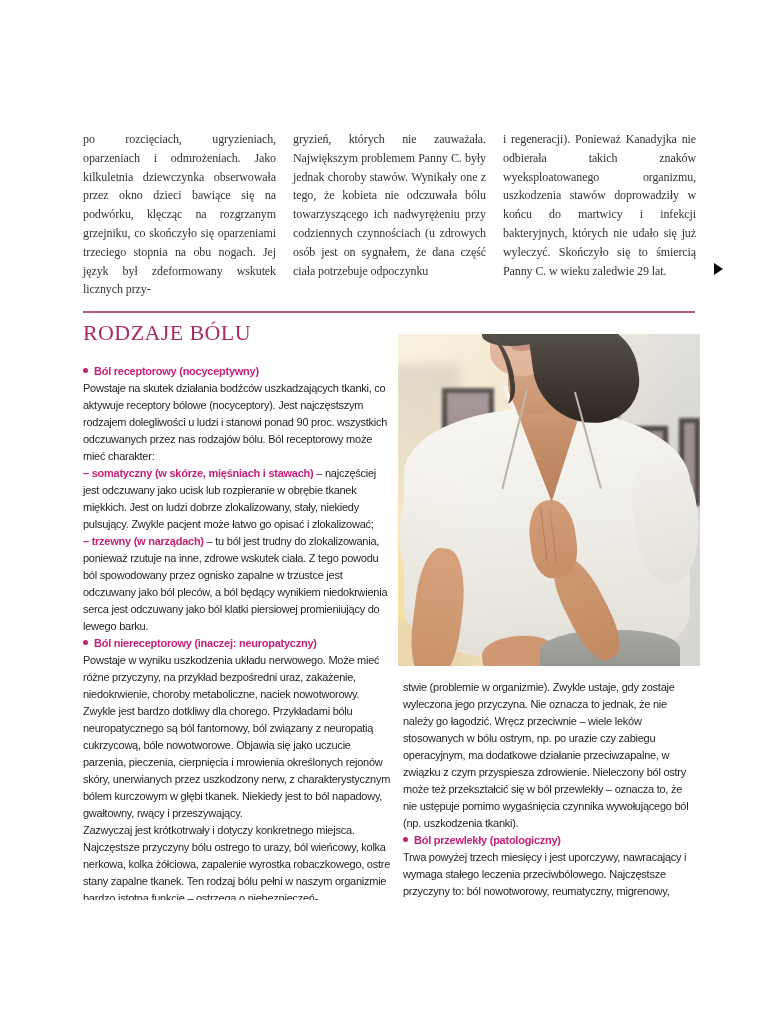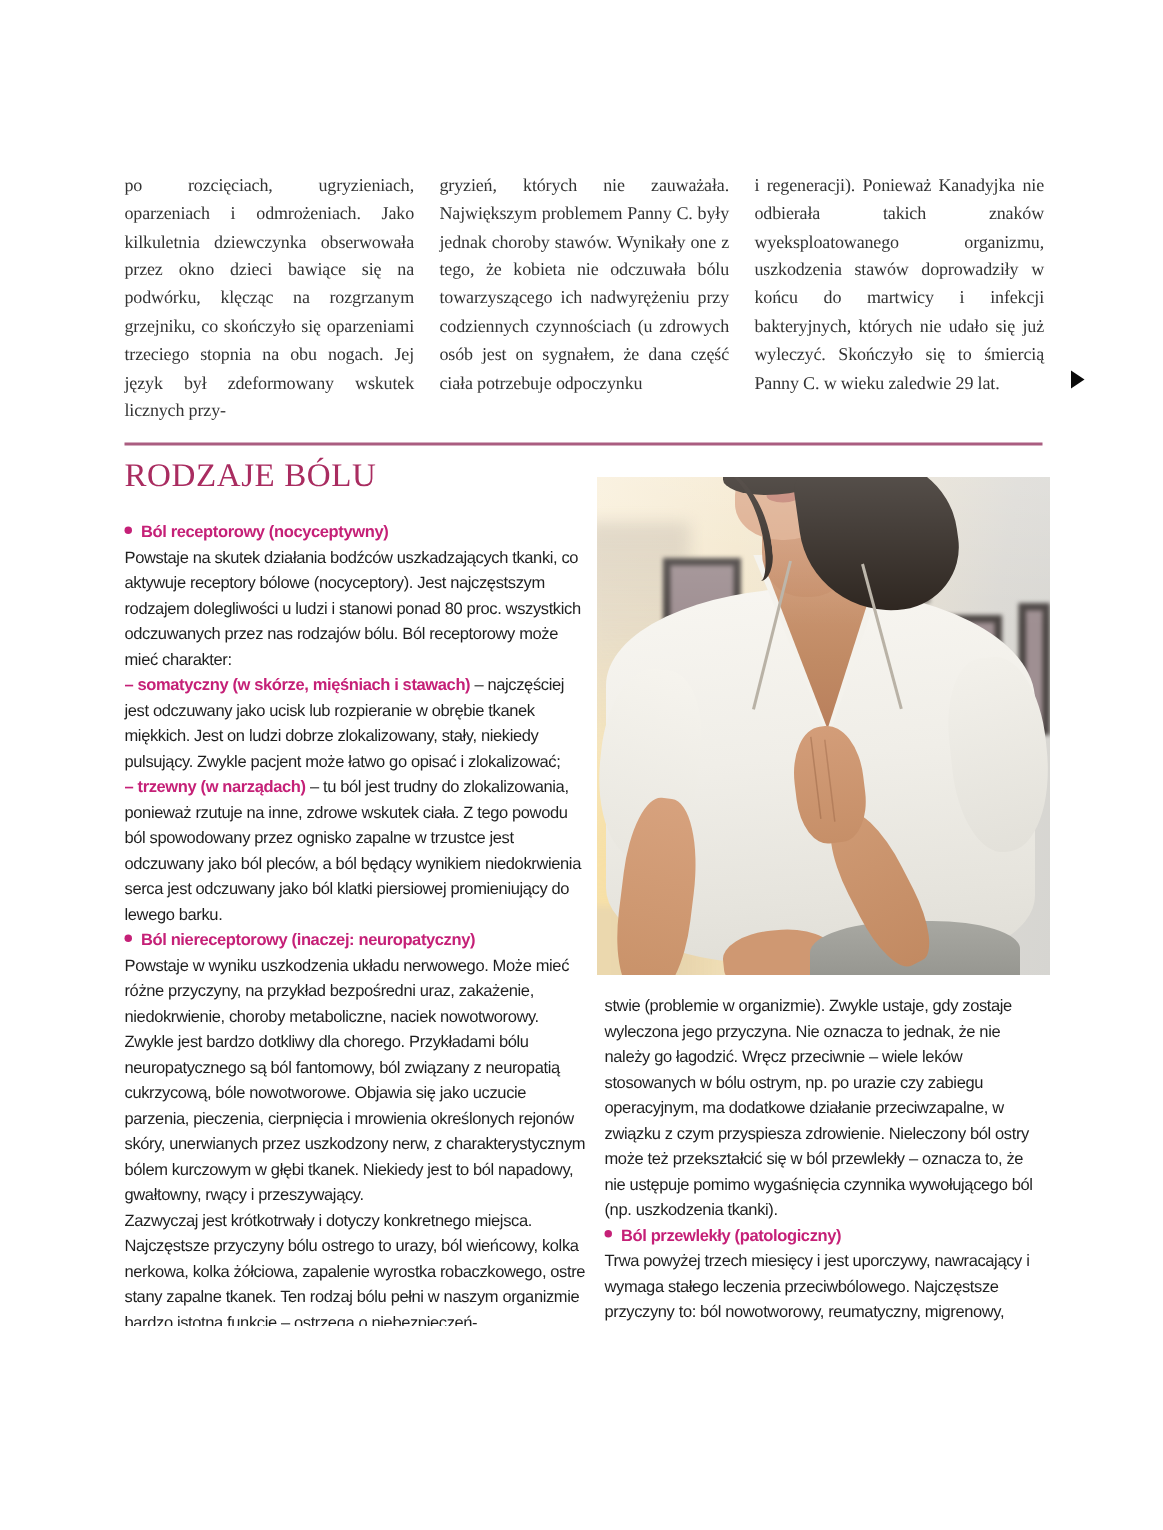--- a/index.html
+++ b/index.html
@@ -1,17 +1,17 @@
 <!DOCTYPE html>
 <html><head>
 <meta charset="utf-8">
 <style>
   html,body{margin:0;padding:0;background:#ffffff;}
   .page{position:relative;width:775px;height:884px;background:#ffffff;overflow:hidden;
-        font-family:"Liberation Sans",sans-serif;}
+        font-family:"Liberation Sans",sans-serif;margin-top:16px;}
   
   .serifcol{position:absolute;top:114px;width:193px;
             font-family:"Liberation Serif",serif;font-size:12px;line-height:18.8px;
             letter-spacing:-0.1px;color:#333;text-align:justify;}
   .col1{left:83px;} .col2{left:293px;} .col3{left:503px;}
   .cont-arrow{position:absolute;left:714px;top:247px;width:0;height:0;
               border-top:6px solid transparent;border-bottom:6px solid transparent;
               border-left:9px solid #0a0a0a;}
   
   .rule{position:absolute;left:83px;width:612px;height:2px;background:#aa5d80;}
@@ -98,21 +98,21 @@
   <div class="serifcol col2">gryzień, których nie zauważała. Największym problemem Panny C. były jednak choroby stawów. Wynikały one z tego, że kobieta nie odczuwała bólu towarzyszącego ich nadwyrężeniu przy codziennych czynnościach (u zdrowych osób jest on sygnałem, że dana część ciała potrzebuje odpoczynku</div>
   <div class="serifcol col3">i regeneracji). Ponieważ Kanadyjka nie odbierała takich znaków wyeksploatowanego organizmu, uszkodzenia stawów doprowadziły w końcu do martwicy i infekcji bakteryjnych, których nie udało się już wyleczyć. Skończyło się to śmiercią Panny C. w wieku zaledwie 29 lat.</div>
   <div class="cont-arrow"></div>
 
   <div class="rule rule-top"></div>
 
   <div class="sec-title">RODZAJE BÓLU</div>
 
   <div class="leftcol sans">
     <p class="subhead"><span class="dot"></span><span>Ból receptorowy (nocyceptywny)</span></p>
-    <p>Powstaje na skutek działania bodźców uszkadzających tkanki, co aktywuje receptory bólowe (nocyceptory). Jest najczęstszym rodzajem dolegliwości u ludzi i stanowi ponad 80 proc. wszystkich odczuwanych przez nas rodzajów bólu. Ból receptorowy może mieć charakter:</p>
+    <p>Powstaje na skutek działania bodźców uszkadzających tkanki, co aktywuje receptory bólowe (nocyceptory). Jest najczęstszym rodzajem dolegliwości u ludzi i stanowi ponad 90 proc. wszystkich odczuwanych przez nas rodzajów bólu. Ból receptorowy może mieć charakter:</p>
     <p><span class="lead">– somatyczny (w skórze, mięśniach i stawach)</span> <span>– najczęściej jest odczuwany jako ucisk lub rozpieranie w obrębie tkanek miękkich. Jest on ludzi dobrze zlokalizowany, stały, niekiedy pulsujący. Zwykle pacjent może łatwo go opisać i zlokalizować;</span></p>
     <p><span class="lead">– trzewny (w narządach)</span> <span>– tu ból jest trudny do zlokalizowania, ponieważ rzutuje na inne, zdrowe wskutek ciała. Z tego powodu ból spowodowany przez ognisko zapalne w trzustce jest odczuwany jako ból pleców, a ból będący wynikiem niedokrwienia serca jest odczuwany jako ból klatki piersiowej promieniujący do lewego barku.</span></p>
     <p class="subhead"><span class="dot"></span><span>Ból niereceptorowy (inaczej: neuropatyczny)</span></p>
     <p>Powstaje w wyniku uszkodzenia układu nerwowego. Może mieć różne przyczyny, na przykład bezpośredni uraz, zakażenie, niedokrwienie, choroby metaboliczne, naciek nowotworowy. Zwykle jest bardzo dotkliwy dla chorego. Przykładami bólu neuropatycznego są ból fantomowy, ból związany z neuropatią cukrzycową, bóle nowotworowe. Objawia się jako uczucie parzenia, pieczenia, cierpnięcia i mrowienia określonych rejonów skóry, unerwianych przez uszkodzony nerw, z charakterystycznym bólem kurczowym w głębi tkanek. Niekiedy jest to ból napadowy, gwałtowny, rwący i przeszywający.</p>
     <p>Zazwyczaj jest krótkotrwały i dotyczy konkretnego miejsca. Najczęstsze przyczyny bólu ostrego to urazy, ból wieńcowy, kolka nerkowa, kolka żółciowa, zapalenie wyrostka robaczkowego, ostre stany zapalne tkanek. Ten rodzaj bólu pełni w naszym organizmie bardzo istotną funkcję – ostrzega o niebezpieczeń-</p>
   </div>
 
   <div class="photo">
     <div class="ph-glow"></div>
     <div class="ph-window"></div>

